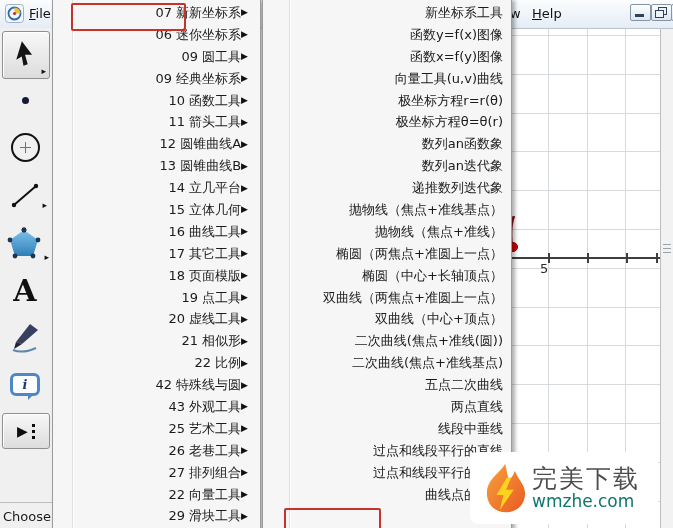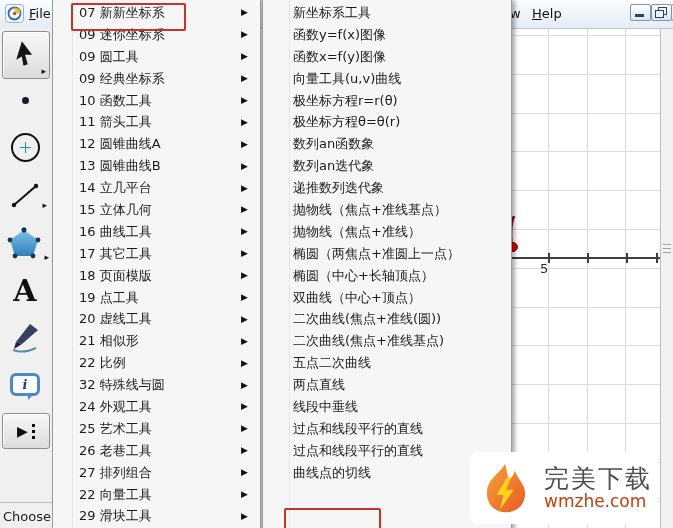--- a/index.html
+++ b/index.html
@@ -86,35 +86,35 @@
   }
   .menu-panel::before{content:"";position:absolute;top:0;bottom:0;width:1px;background:#e2e2e2;border-right:1px solid #fdfdfd;}
   .menu-tools{left:52px;width:209px;}
   .menu-tools::before{left:19px;}
   .menu-sub{left:262px;width:250px;}
   .menu-sub::before{left:26px;}
   .menu-list{position:relative;padding-top:4px;}
   .mitem{height:21.9px;display:flex;align-items:center;font-size:13px;color:#1b1b1b;cursor:default;}
   .menu-tools .mitem{padding-left:26px;padding-right:12px;}
   .menu-sub .mitem{padding-left:30px;padding-right:8px;}
-  .milabel{flex:1;white-space:nowrap;overflow:hidden;}
+  .milabel{flex:1;white-space:nowrap;overflow:hidden;text-align:right;}
   .miarrow{font-size:9px;color:#101010;line-height:1;}
   
   .anno{position:absolute;border:2px solid #c5332b;border-radius:2px;z-index:9;}
   .anno-1{left:71px;top:3px;width:111px;height:24px;}
   .anno-2{left:284px;top:508px;width:93px;height:20px;}
   
   .watermark{
     position:absolute;left:470px;top:452px;width:188px;height:72px;z-index:10;
     background:#ffffff;border-radius:8px;display:flex;align-items:center;
   }
   .wm-flame{margin-left:10px;}
-  .wm-text{margin-left:12px;display:flex;flex-direction:column;line-height:1.1;}
+  .wm-text{margin-left:0;display:flex;flex-direction:column;line-height:1.1;}
   .wm-title{font-size:25px;color:#4d4d4d;letter-spacing:2px;}
-  .wm-domain{font-size:17px;color:#c2410c;}
+  .wm-domain{font-size:17px;color:#0f766e;}
 </style>
 </head>
 <body>
 
 <div id="screen">
 
   <div class="grid"></div>
   <div class="x-axis"></div>
   <div class="tick" style="left:548px"></div>
   <div class="tick" style="left:587px"></div>
@@ -222,21 +222,21 @@
   </div>
 
   <div class="menu-panel menu-tools">
     <div class="menu-list">
 
     <div class="mitem">
         <span class="milabel">07 新新坐标系</span>
         <span class="miarrow">▶</span>
       </div>
         <div class="mitem">
-        <span class="milabel">09 迷你坐标系</span>
+        <span class="milabel">06 迷你坐标系</span>
         <span class="miarrow">▶</span>
       </div>
         <div class="mitem">
         <span class="milabel">09 圆工具</span>
         <span class="miarrow">▶</span>
       </div>
         <div class="mitem">
         <span class="milabel">09 经典坐标系</span>
         <span class="miarrow">▶</span>
       </div>
@@ -286,25 +286,25 @@
       </div>
         <div class="mitem">
         <span class="milabel">21 相似形</span>
         <span class="miarrow">▶</span>
       </div>
         <div class="mitem">
         <span class="milabel">22 比例</span>
         <span class="miarrow">▶</span>
       </div>
         <div class="mitem">
-        <span class="milabel">32 特殊线与圆</span>
-        <span class="miarrow">▶</span>
-      </div>
-        <div class="mitem">
-        <span class="milabel">24 外观工具</span>
+        <span class="milabel">42 特殊线与圆</span>
+        <span class="miarrow">▶</span>
+      </div>
+        <div class="mitem">
+        <span class="milabel">43 外观工具</span>
         <span class="miarrow">▶</span>
       </div>
         <div class="mitem">
         <span class="milabel">25 艺术工具</span>
         <span class="miarrow">▶</span>
       </div>
         <div class="mitem">
         <span class="milabel">26 老巷工具</span>
         <span class="miarrow">▶</span>
       </div>
@@ -357,20 +357,23 @@
         <span class="milabel">抛物线（焦点+准线基点）</span>
       </div>
         <div class="mitem">
         <span class="milabel">抛物线（焦点+准线）</span>
       </div>
         <div class="mitem">
         <span class="milabel">椭圆（两焦点+准圆上一点）</span>
       </div>
         <div class="mitem">
         <span class="milabel">椭圆（中心+长轴顶点）</span>
+      </div>
+        <div class="mitem">
+        <span class="milabel">双曲线（两焦点+准圆上一点）</span>
       </div>
         <div class="mitem">
         <span class="milabel">双曲线（中心+顶点）</span>
       </div>
         <div class="mitem">
         <span class="milabel">二次曲线(焦点+准线(圆))</span>
       </div>
         <div class="mitem">
         <span class="milabel">二次曲线(焦点+准线基点)</span>
       </div>

